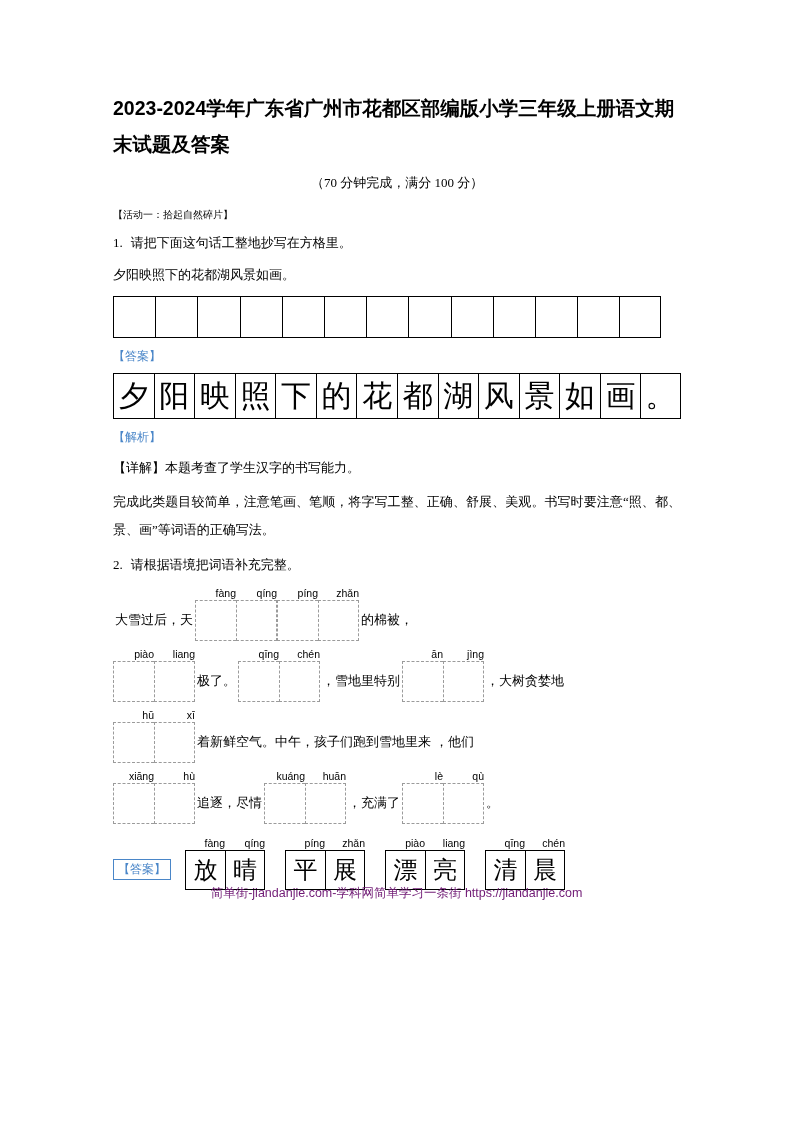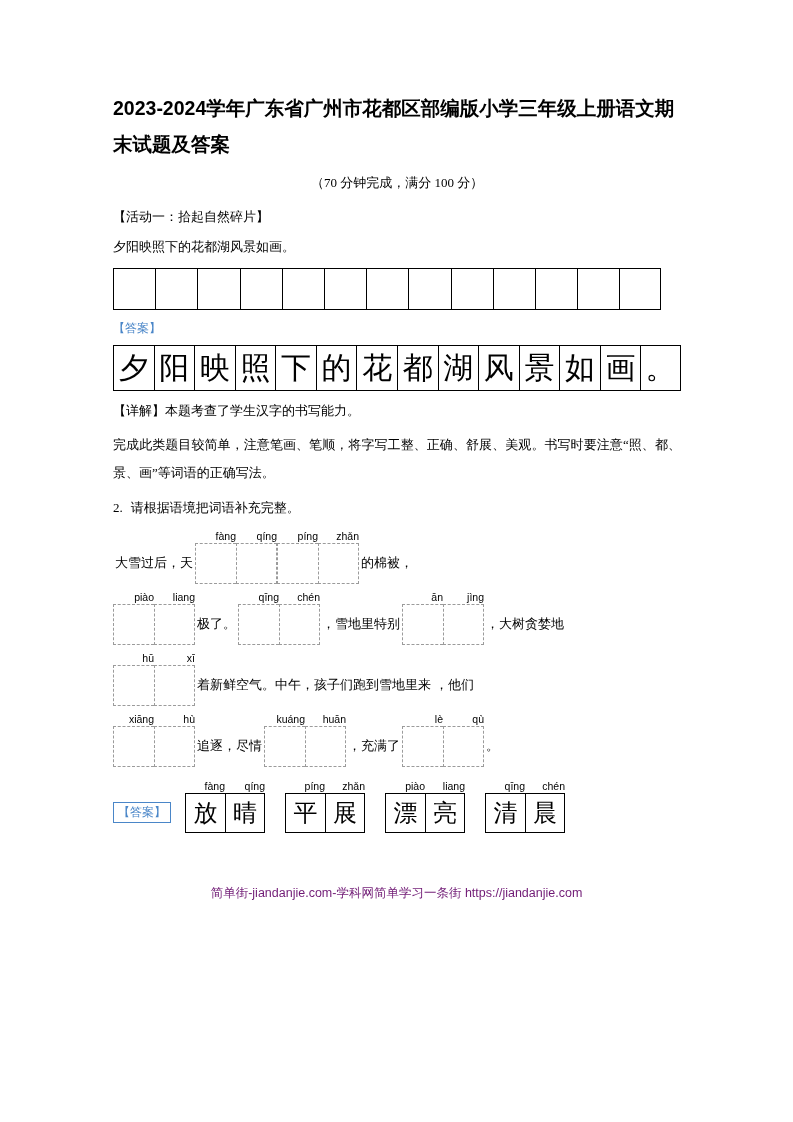--- a/index.html
+++ b/index.html
@@ -36,21 +36,21 @@
     margin: 0 0 2px 0;
     letter-spacing: 0px;
   }
   .subtitle {
     text-align: center;
     font-size: 13px;
     margin: 12px 0 14px 0;
     font-family: "Liberation Serif", serif;
   }
   .section-head {
-    font-size: 13px;
+    font-size: 10px;
     margin: 16px 0 10px 0;
     font-family: "Liberation Serif", serif;
   }
   .q-line {
     font-size: 13px;
     margin: 10px 0 10px 0;
     line-height: 22px;
   }
   .q-line .num { margin-right: 8px; }
   .tag {
@@ -192,20 +192,23 @@
 
 <div class="page">
   <div class="content">
 
     <h1 class="doc-title">2023-2024学年广东省广州市花都区部编版小学三年级上册语文期末试题及答案</h1>
 
     <div class="subtitle">（70 分钟完成，满分 100 分）</div>
 
     <div class="section-head">【活动一：拾起自然碎片】</div>
 
+    <div class="q-line">
+      <span class="num">1.</span><span>请把下面这句话工整地抄写在方格里。</span>
+    </div>
 
     <div class="q-line">夕阳映照下的花都湖风景如画。</div>
 
     <div class="grid-row">
       <div class="cell"></div>
       <div class="cell"></div>
       <div class="cell"></div>
       <div class="cell"></div>
       <div class="cell"></div>
       <div class="cell"></div>
@@ -230,20 +233,21 @@
       <div class="cell">花</div>
       <div class="cell">都</div>
       <div class="cell">湖</div>
       <div class="cell">风</div>
       <div class="cell">景</div>
       <div class="cell">如</div>
       <div class="cell">画</div>
       <div class="cell">。</div>
     </div>
 
+    <div class="tag">【解析】</div>
 
     <div class="para"><span>【详解】</span><span>本题考查了学生汉字的书写能力。</span></div>
 
     <div class="para">完成此类题目较简单，注意笔画、笔顺，将字写工整、正确、舒展、美观。书写时要注意“照、都、景、画”等词语的正确写法。</div>
 
     <div class="q-line">
       <span class="num">2.</span><span>请根据语境把词语补充完整。</span>
     </div>
 
     <div class="text-line">

